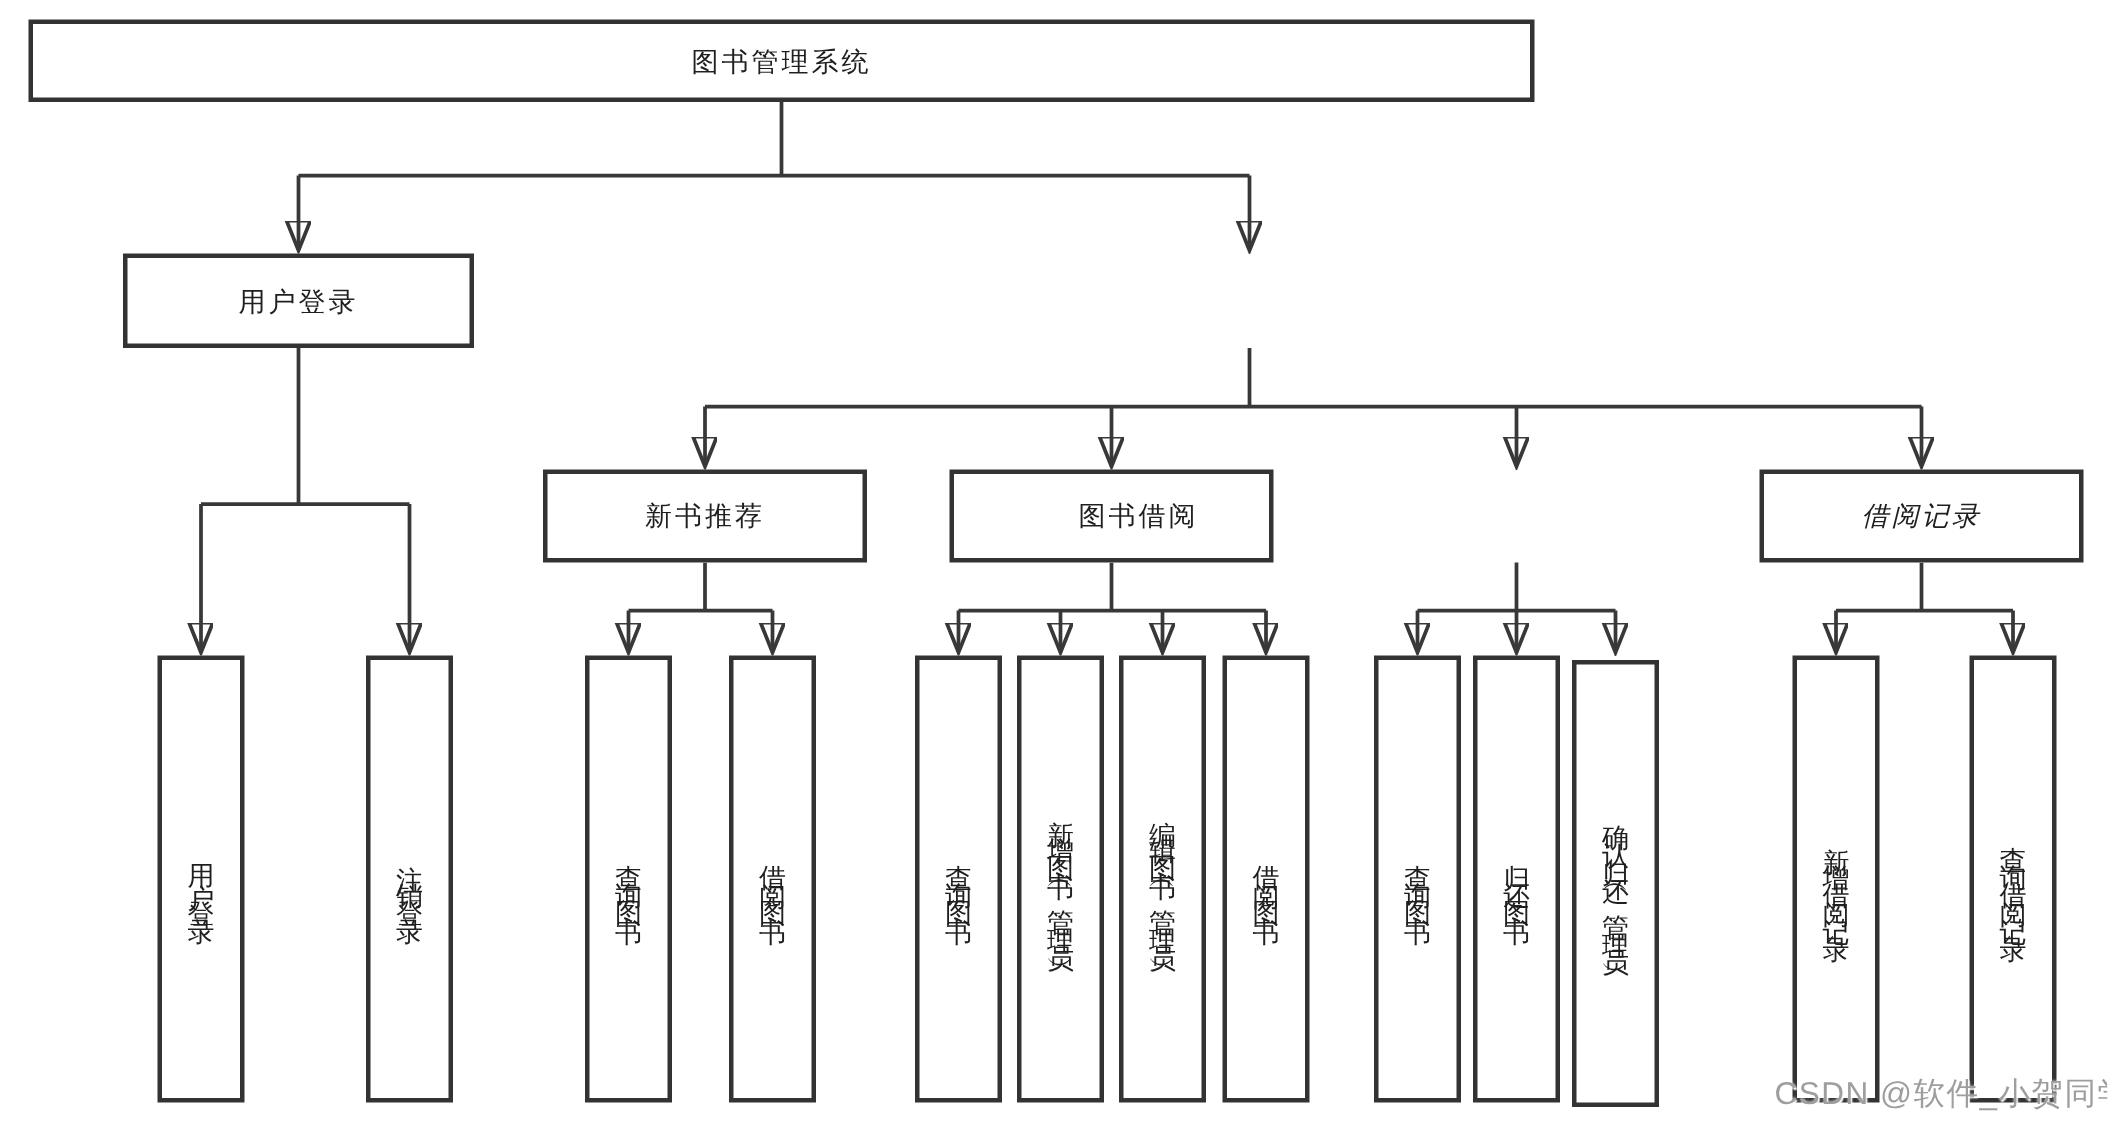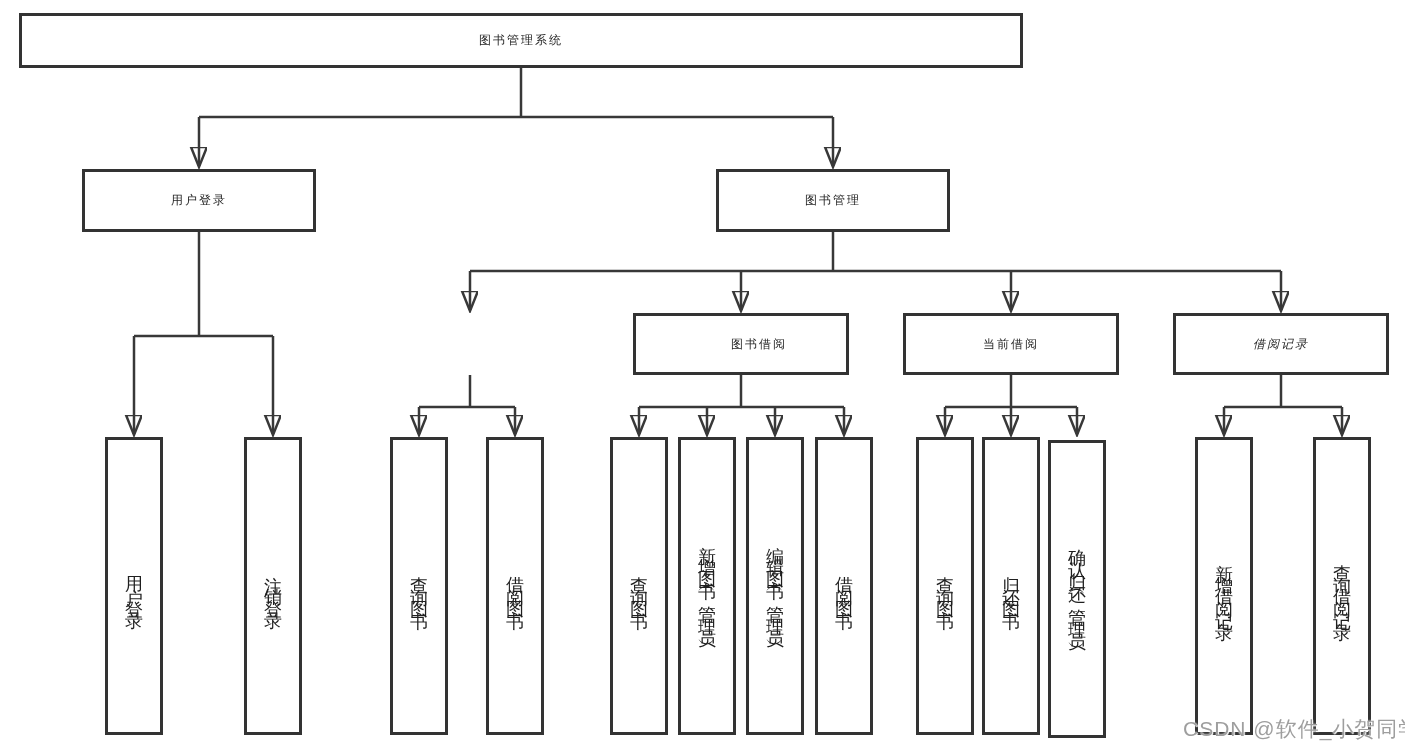--- a/index.html
+++ b/index.html
@@ -14,21 +14,21 @@
     position:absolute;
     box-sizing:border-box;
     border:3px solid #333333;
     background:#ffffff;
     display:flex;
     align-items:center;
     justify-content:center;
     color:#1f1f1f;
   }
   .h-node span{
-    font-size:12px;
+    font-size:18px;
     letter-spacing:2px;
     white-space:nowrap;
   }
   .v-node span{
     writing-mode:vertical-rl;
     font-size:18px;
     letter-spacing:12px;
     line-height:1;
     white-space:nowrap;
   }
@@ -106,29 +106,26 @@
     <line x1="1342" y1="407" x2="1342" y2="434" marker-end="url(#arrow)"></line>
   </svg>
 
   <div class="node h-node" style="left:19px;top:13px;width:1004px;height:55px;">
     <span>图书管理系统</span>
   </div>
 
   <div class="node h-node" style="left:82px;top:169px;width:234px;height:63px;">
     <span>用户登录</span>
   </div>
-  <div class="node h-node" style="left:716px;top:169px;width:234px;height:63px;">
-    <span>图书管理</span>
+
+  <div class="node h-node" style="left:362px;top:313px;width:216px;height:62px;">
+    <span>新书推荐</span>
   </div>
-
   <div class="node h-node" style="left:633px;top:313px;width:216px;height:62px;padding-left:36px;">
     <span>图书借阅</span>
-  </div>
-  <div class="node h-node" style="left:903px;top:313px;width:216px;height:62px;">
-    <span>当前借阅</span>
   </div>
   <div class="node h-node" style="left:1173px;top:313px;width:216px;height:62px;font-style:italic;">
     <span>借阅记录</span>
   </div>
 
   <div class="node v-node" style="left:105px;top:437px;width:58px;height:298px;">
     <span>用户登录</span>
   </div>
   <div class="node v-node" style="left:244px;top:437px;width:58px;height:298px;">
     <span>注销登录</span>

